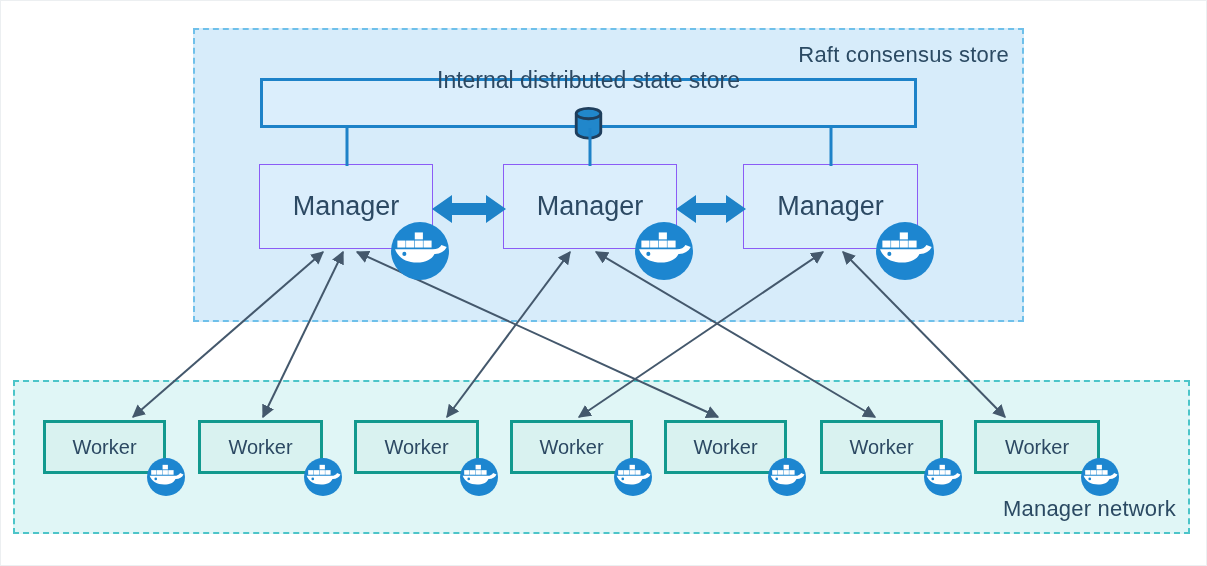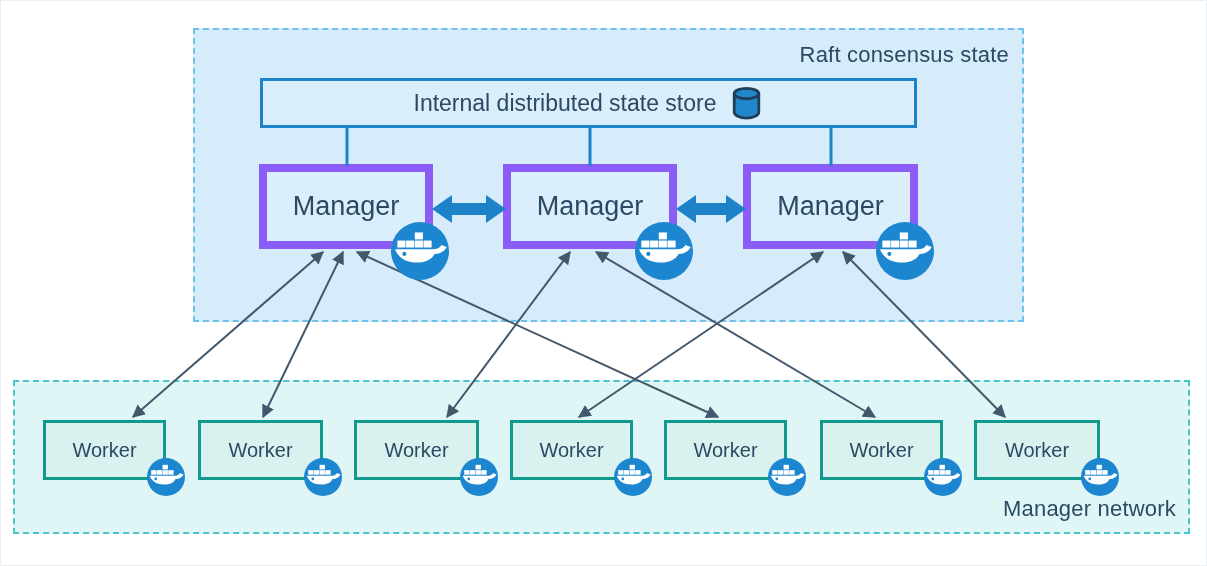--- a/index.html
+++ b/index.html
@@ -24,54 +24,55 @@
   }
   .gossip-label{
     position:absolute;bottom:10px;right:12px;
     font-size:22px;color:#2b4a63;letter-spacing:.2px;
   }
   
   .node{
     position:absolute;box-sizing:border-box;z-index:2;
     display:flex;align-items:center;justify-content:center;
     color:#2c4963;
+    flex-direction:column;
   }
   .store{
     left:260px;top:78px;width:657px;height:50px;
     background:#dbeefc;border:3px solid #1d82c8;
     font-size:23px;gap:12px;
   }
   .manager{
     top:164px;height:85px;width:174px;
-    background:#dbeefc;border:8px solid #8b5cf6;
+    background:#dbeefc;border:1px solid #8b5cf6;
     font-size:27px;
   }
   .m1{left:259px;} .m2{left:503px;} .m3{left:743px;width:175px;}
   .worker{
-    top:420px;height:60px;
+    top:420px;height:54px;
     background:#d9f2f0;border:3px solid #12998e;
     font-size:20px;
   }
   .w1{left:43px;width:123px;}  .w2{left:198px;width:125px;}
   .w3{left:354px;width:125px;} .w4{left:510px;width:123px;}
   .w5{left:664px;width:123px;} .w6{left:820px;width:123px;}
   .w7{left:974px;width:126px;}
   
   .overlay{
     position:absolute;left:0;top:0;z-index:3;pointer-events:none;
   }
   .db-icon{flex:0 0 auto;display:block;}
 </style>
 </head>
 <body>
 
 <div class="canvas">
 
   <div class="raft-group">
-    <div class="raft-label">Raft consensus state</div>
+    <div class="raft-label">Raft consensus store</div>
   </div>
 
   <div class="gossip-group">
     <div class="gossip-label">Manager network</div>
   </div>
 
   <div class="node store">
     <span>Internal distributed state store</span>
     <svg class="db-icon" width="35" height="34" viewBox="0 0 36 36">
       <path d="M5 8 v19.5 c0 3.6 5.8 6.5 13 6.5 s13 -2.9 13 -6.5 V8" fill="#2187cb" stroke="#1f3e5c" stroke-width="3"></path>

